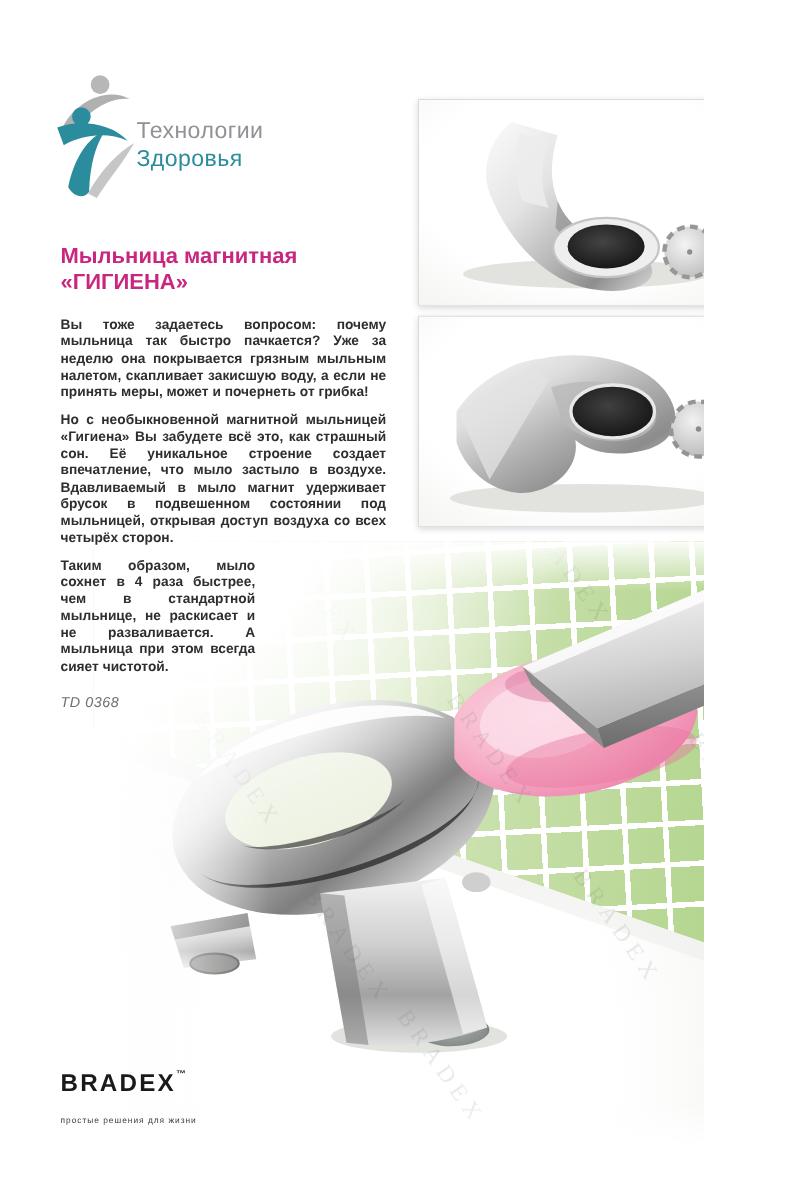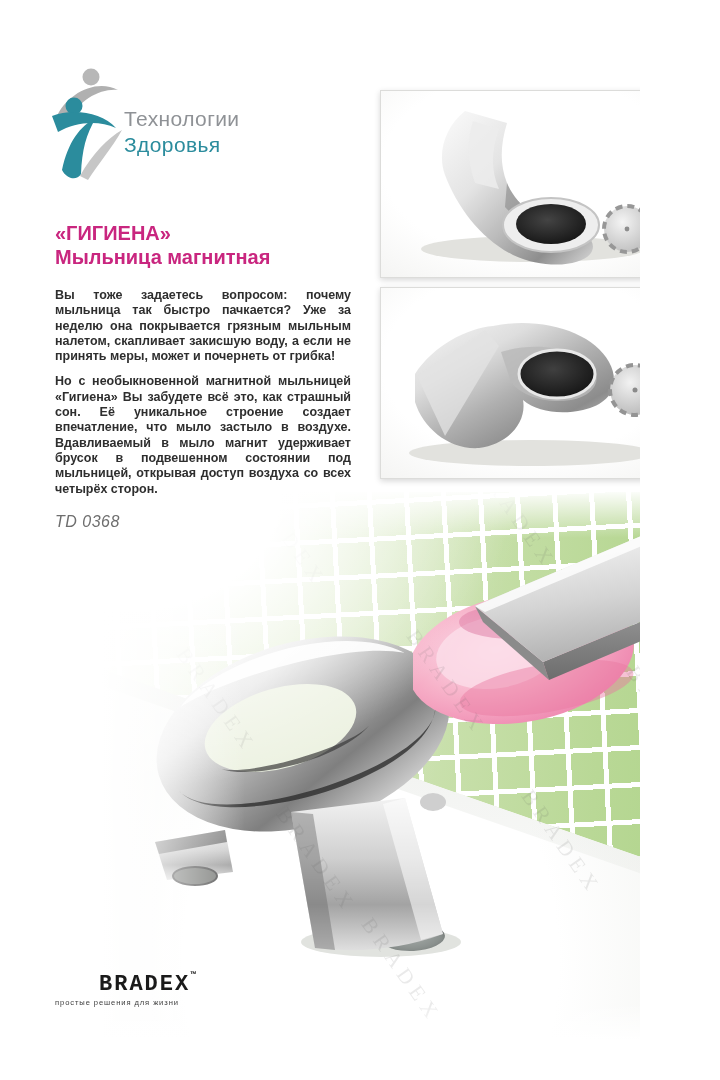--- a/index.html
+++ b/index.html
@@ -17,21 +17,21 @@
   .title{position:absolute;left:55px;top:221px;margin:0;font-size:20px;line-height:24px;
          font-weight:bold;color:#c9267f;}
   .title span{display:block;}
 
   
   .copy{position:absolute;left:55px;top:288px;width:296px;font-size:12.5px;line-height:15.3px;
         text-align:justify;z-index:6;}
   .copy p{margin:0 0 10px 0;font-weight:bold;}
   .narrow-col{width:177px;}
   .narrow-col p{margin:0 0 11px 0;}
-  .product-code{font-style:italic;color:#6e6e6e;font-size:16px;margin-top:17px;letter-spacing:.5px;}
+  .product-code{font-style:italic;color:#6e6e6e;font-size:13px;margin-top:17px;letter-spacing:.5px;}
 
   
   .photo-card{position:absolute;left:380px;width:292px;background:#fff;border:1px solid #dcdcda;
               box-shadow:0 2px 6px rgba(0,0,0,.16);z-index:4;}
   .photo-card svg{display:block;width:100%;height:100%;}
   .photo-top{top:90px;height:186px;}
   .photo-mid{top:287px;height:190px;}
 
   
   .lifestyle{position:absolute;left:85px;top:492px;width:635px;height:553px;overflow:hidden;z-index:1;}
@@ -70,24 +70,24 @@
   .wm:nth-of-type(4){left:70px;top:196px;}
   .wm:nth-of-type(5){left:300px;top:178px;}
   .wm:nth-of-type(6){left:520px;top:214px;}
   .wm:nth-of-type(7){left:170px;top:356px;}
   .wm:nth-of-type(8){left:415px;top:338px;}
   .wm:nth-of-type(9){left:600px;top:380px;}
   .wm:nth-of-type(10){left:255px;top:466px;}
 
   
   .footer{position:absolute;left:55px;top:974px;z-index:6;color:#1a1a1a;}
-  .brand-name{font-family:Liberation Mono, monospace;font-weight:bold;
-              font-size:22px;letter-spacing:2px;line-height:1;margin-left:44px;}
+  .brand-name{font-family:Liberation Sans, sans-serif;font-weight:bold;
+              font-size:22px;letter-spacing:2px;line-height:1;}
   .brand-tm{font-size:9px;vertical-align:top;position:relative;top:-2px;letter-spacing:0;}
-  .brand-tagline{font-size:7.6px;letter-spacing:.9px;color:#3c3c3c;margin-top:2px;}
+  .brand-tagline{font-size:7.6px;letter-spacing:.9px;color:#3c3c3c;margin-top:18px;}
 </style>
 </head>
 <body>
 
 <div class="page">
 
   <div class="logo">
     <svg class="logo-figure" viewBox="0 0 74 122">
       <circle cx="41" cy="11" r="8.5" fill="#b7b7b7"></circle>
       <path d="M6,52 C16,28 46,12 68,24 C52,22 28,33 18,57 C14,50 9,53 6,52 Z" fill="#b0b0b0"></path>
@@ -96,28 +96,29 @@
       <path d="M2,50 C22,42 52,46 66,62 C48,54 26,56 8,66 Z" fill="#2b8c9d"></path>
       <path d="M12,104 C18,76 30,60 46,52 C36,68 32,84 31,108 C26,116 16,112 12,104 Z" fill="#2b8c9d"></path>
     </svg>
     <div class="logo-text">
       <span class="logo-line1">Технологии</span>
       <span class="logo-line2">Здоровья</span>
     </div>
   </div>
 
   <h1 class="title">
+    <span>Мыльница магнитная</span>
     <span>«ГИГИЕНА»</span>
-    <span>Мыльница магнитная</span>
   </h1>
 
   <div class="copy">
     <p>Вы тоже задаетесь вопросом: почему мыльница так быстро пачкается? Уже за неделю она покрывается грязным мыльным налетом, скапливает закисшую воду, а если не принять меры, может и почернеть от грибка!</p>
     <p>Но с необыкновенной магнитной мыльницей «Гигиена» Вы забудете всё это, как страшный сон. Её уникальное строение создает впечатление, что мыло застыло в воздухе. Вдавливаемый в мыло магнит удерживает брусок в подвешенном состоянии под мыльницей, открывая доступ воздуха со всех четырёх сторон.</p>
     <div class="narrow-col">
+      <p>Таким образом, мыло сохнет в 4 раза быстрее, чем в стандартной мыльнице, не раскисает и не разваливается. А мыльница при этом всегда сияет чистотой.</p>
       <div class="product-code">TD 0368</div>
     </div>
   </div>
 
   <figure class="photo-card photo-top" style="margin:0">
     <svg viewBox="0 0 292 186">
       <defs>
         <linearGradient id="chromeD1" x1="0" y1="0" x2="1" y2="1">
           <stop offset="0" stop-color="#fbfbfb"></stop>
             <stop offset=".35" stop-color="#e4e4e4"></stop>

